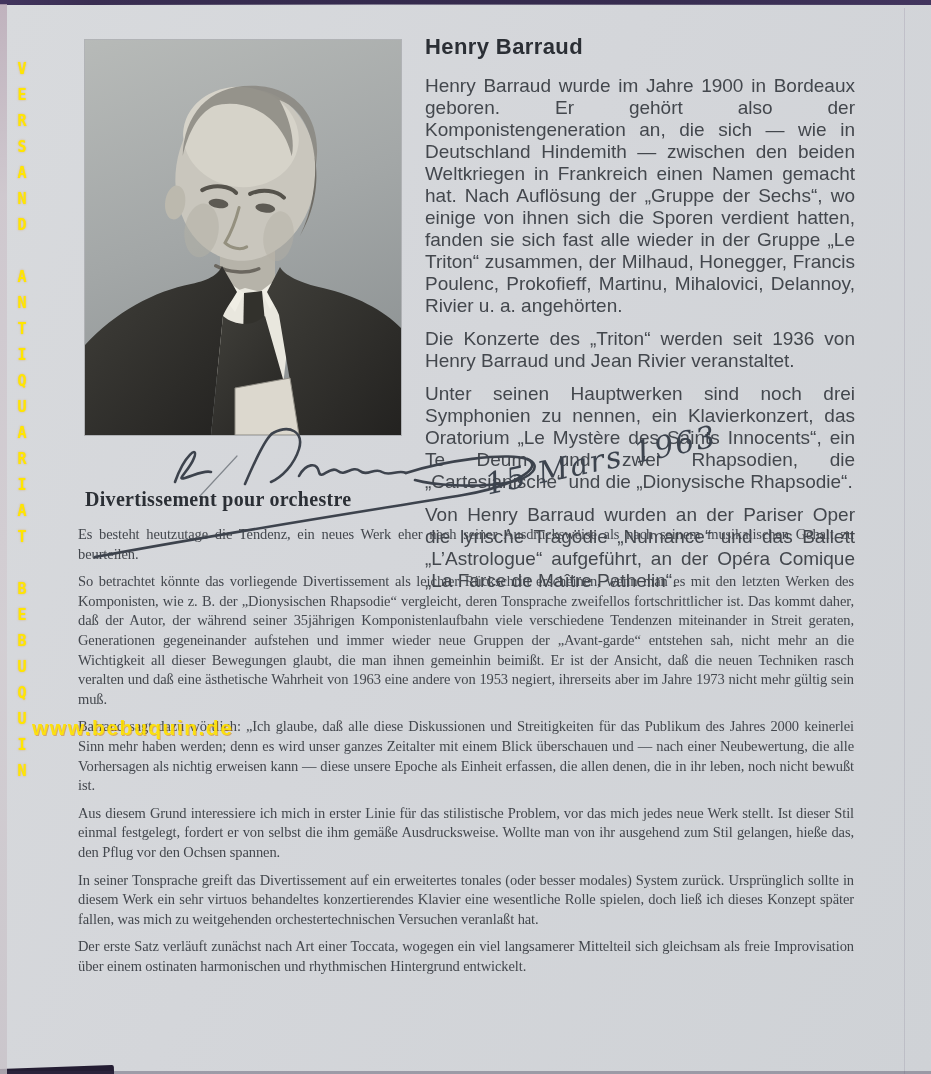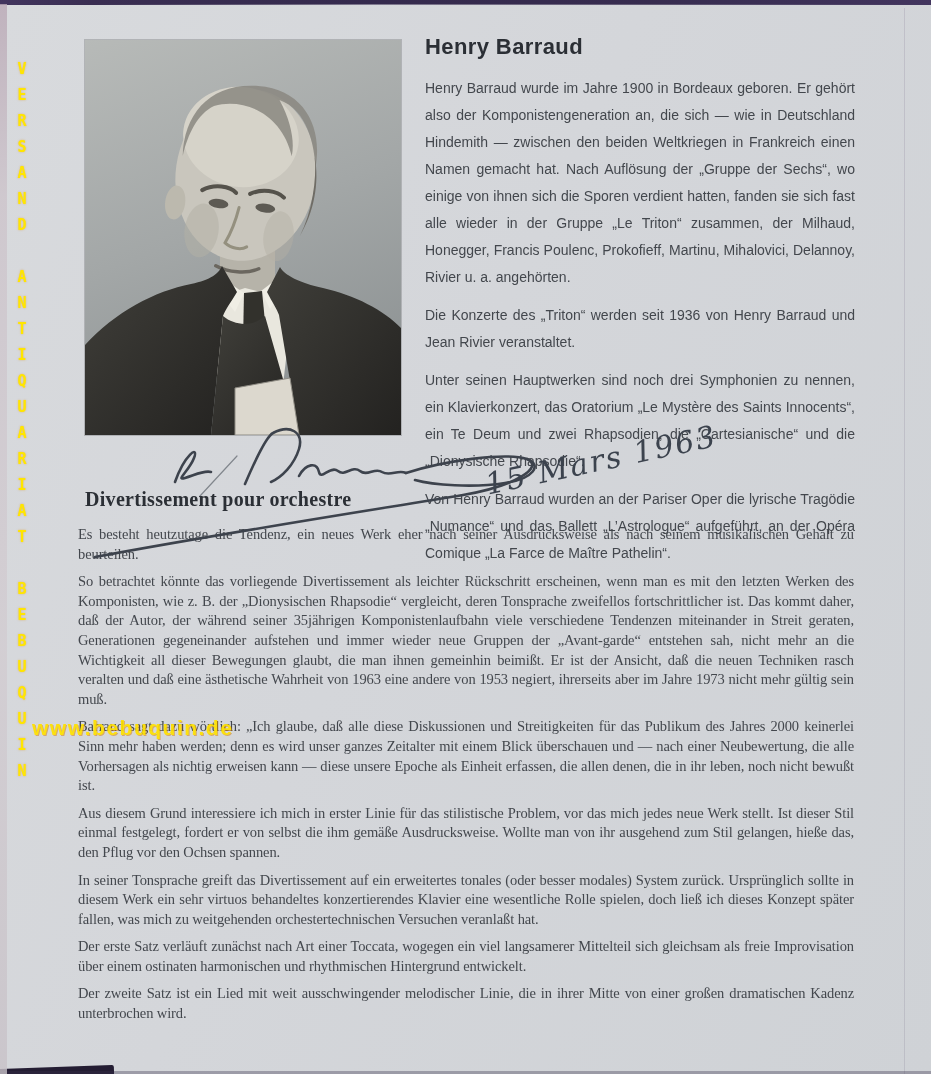--- a/index.html
+++ b/index.html
@@ -46,21 +46,21 @@
     box-shadow:0 0 0 1px rgba(120,122,126,.4);
   }
   .photo svg{display:block;width:100%;height:100%;}
   .bio{
     position:absolute;left:425px;top:30px;width:430px;color:#43474d;
   }
   .bio h1{
     margin:0 0 15px 0;font-size:22px;font-weight:bold;color:#2b2f35;letter-spacing:.4px;
   }
   .bio p{
-    margin:0 0 11px 0;font-size:14px;line-height:27px;text-align:justify;
+    margin:0 0 11px 0;font-size:19px;line-height:22px;text-align:justify;
   }
   .sig-wrap{position:absolute;left:85px;top:420px;width:640px;height:145px;pointer-events:none;}
   .sig-wrap svg{position:absolute;left:0;top:0;width:640px;height:145px;}
   .sig-date{
     position:absolute;left:398px;top:18px;width:240px;
     font-family:"DejaVu Serif",serif;font-style:italic;font-size:30px;color:#3c434e;
     transform:rotate(-12deg);letter-spacing:2px;white-space:nowrap;
   }
   .work{
     position:absolute;left:78px;top:484px;width:776px;color:#43474d;font-family:Liberation Serif, serif;
@@ -135,21 +135,20 @@
   </div>
 
   <div class="work">
     <h2>Divertissement pour orchestre</h2>
     <p>Es besteht heutzutage die Tendenz, ein neues Werk eher nach seiner Ausdrucksweise als nach seinem musikalischen Gehalt zu beurteilen.</p>
     <p>So betrachtet könnte das vorliegende Divertissement als leichter Rückschritt erscheinen, wenn man es mit den letzten Werken des Komponisten, wie z. B. der „Dionysischen Rhapsodie“ vergleicht, deren Tonsprache zweifellos fortschrittlicher ist. Das kommt daher, daß der Autor, der während seiner 35jährigen Komponistenlaufbahn viele verschiedene Tendenzen miteinander in Streit geraten, Generationen gegeneinander aufstehen und immer wieder neue Gruppen der „Avant-garde“ entstehen sah, nicht mehr an die Wichtigkeit all dieser Bewegungen glaubt, die man ihnen gemeinhin beimißt. Er ist der Ansicht, daß die neuen Techniken rasch veralten und daß eine ästhetische Wahrheit von 1963 eine andere von 1953 negiert, ihrerseits aber im Jahre 1973 nicht mehr gültig sein muß.</p>
     <p>Barraud sagt dazu wörtlich: „Ich glaube, daß alle diese Diskussionen und Streitigkeiten für das Publikum des Jahres 2000 keinerlei Sinn mehr haben werden; denn es wird unser ganzes Zeitalter mit einem Blick überschauen und — nach einer Neubewertung, die alle Vorhersagen als nichtig erweisen kann — diese unsere Epoche als Einheit erfassen, die allen denen, die in ihr leben, noch nicht bewußt ist.</p>
     <p>Aus diesem Grund interessiere ich mich in erster Linie für das stilistische Problem, vor das mich jedes neue Werk stellt. Ist dieser Stil einmal festgelegt, fordert er von selbst die ihm gemäße Ausdrucksweise. Wollte man von ihr ausgehend zum Stil gelangen, hieße das, den Pflug vor den Ochsen spannen.</p>
     <p>In seiner Tonsprache greift das Divertissement auf ein erweitertes tonales (oder besser modales) System zurück. Ursprünglich sollte in diesem Werk ein sehr virtuos behandeltes konzertierendes Klavier eine wesentliche Rolle spielen, doch ließ ich dieses Konzept später fallen, was mich zu weitgehenden orchestertechnischen Versuchen veranlaßt hat.</p>
     <p>Der erste Satz verläuft zunächst nach Art einer Toccata, wogegen ein viel langsamerer Mittelteil sich gleichsam als freie Improvisation über einem ostinaten harmonischen und rhythmischen Hintergrund entwickelt.</p>
-    <p>Der zweite Satz ist ein Lied mit weit ausschwingender melodischer Linie, die in ihrer Mitte von einer großen dramatischen Kadenz unterbrochen wird.</p>
   </div>
 
   <div class="sig-wrap">
     <svg viewBox="0 0 640 145">
       <g fill="none" stroke="#3d434d" stroke-width="2.6" stroke-linecap="round">
         <path d="M115,72 L152,32" stroke-width="1.2" opacity="0.55"></path>
         <path d="M90,58 C100,30 114,21 109,34 C104,47 90,57 100,54 C110,51 119,46 126,48"></path>
         <path d="M160,60 C172,32 182,12 188,9 C205,0 219,8 214,25 C209,41 197,53 186,58"></path>
         <path d="M214,52 C221,39 232,38 234,48 C236,57 245,41 253,47 C260,53 267,41 275,47 C282,53 290,43 297,48 C305,53 313,45 321,49"></path>
         <path d="M321,49 C358,37 420,28 442,35 C458,41 448,55 420,59 C388,64 348,61 330,56"></path>

